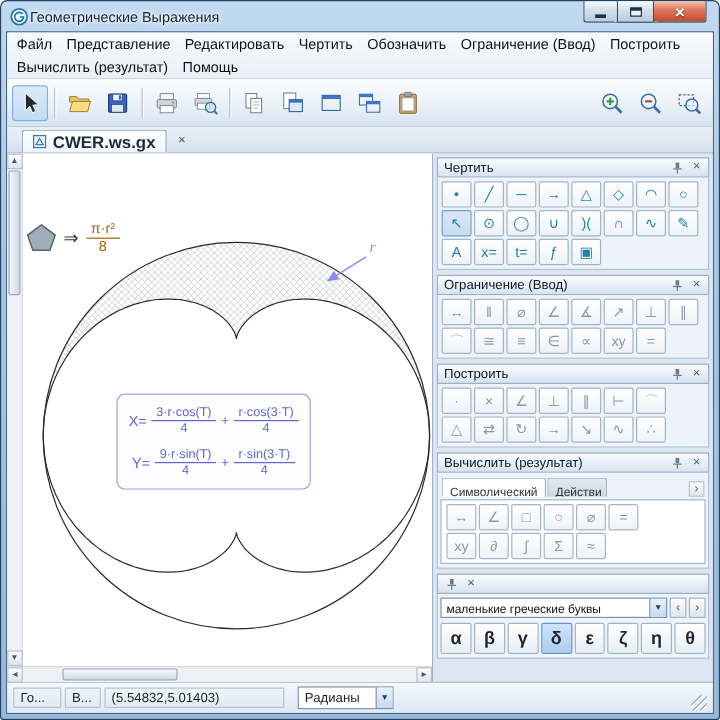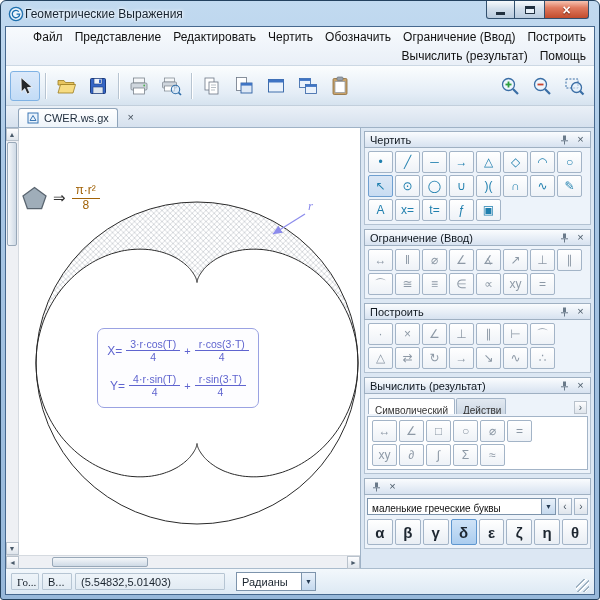--- a/index.html
+++ b/index.html
@@ -13,33 +13,33 @@
     background:linear-gradient(#f7fafc,#d3dfeb 45%,#b9cbdd);}
   .win-btn.min{border-radius:0 0 0 3px;}
   .win-btn.max{border-left:none;border-right:none;}
   .win-btn.close{width:45px;border-radius:0 0 3px 0;background:linear-gradient(#f6c3b2,#e07a5f 40%,#c24c2d);}
   .glyph-min{width:9px;height:3px;background:#22313f;margin-top:7px;}
   .glyph-max{width:10px;height:8px;border:1px solid #22313f;border-top:3px solid #22313f;background:#e8f0f8;}
   .glyph-close{color:#fff;font-size:14px;font-weight:bold;line-height:1;text-shadow:0 1px 1px #6a1a08;}
   .client{flex:1;display:flex;flex-direction:column;background:#eef3f9;border:1px solid #46688e;overflow:hidden;min-height:0;}
   
   .menubar{background:linear-gradient(#f7fafd,#e9eff7);border-bottom:1px solid #ccd8e4;font-size:12px;}
-  .menu-row{display:flex;height:19px;align-items:center;padding:0 2px;justify-content:flex-end;}
+  .menu-row{display:flex;height:19px;align-items:center;padding:0 2px;}
   .menu-item{padding:2px 6px;color:#111;white-space:nowrap;}
   
   .toolbar{display:flex;align-items:center;gap:2px;padding:5px 4px;background:linear-gradient(#fbfdfe,#e4edf6 70%,#d6e3ef);
     border-bottom:1px solid #c2cfdc;height:40px;}
   .tb-btn{width:30px;height:30px;display:flex;align-items:center;justify-content:center;border:1px solid transparent;border-radius:3px;}
   .tb-btn.active{background:linear-gradient(#ddeafa,#c2dcf6);border-color:#7fb2e4;}
   .tb-sep{width:1px;height:26px;background:#b7c4d1;box-shadow:1px 0 0 #fff;margin:0 3px;}
   .tb-gap{width:136px;}
   
   .tabbar{display:flex;align-items:flex-end;background:linear-gradient(#eaf0f7,#d6e1ee);height:22px;padding-left:12px;border-bottom:1px solid #9fb2c6;}
   .doc-tab{display:flex;align-items:center;gap:5px;padding:1px 8px;background:linear-gradient(#ffffff,#eef4fa);
-    border:1px solid #8fa4ba;border-bottom:none;border-radius:3px 3px 0 0;font-size:11px;font-weight:normal;color:#1c2a3a;height:19px;}
+    border:1px solid #8fa4ba;border-bottom:none;border-radius:3px 3px 0 0;font-size:14px;font-weight:bold;color:#1c2a3a;height:19px;}
   .tab-close{width:16px;height:16px;margin:0 0 2px 5px;display:flex;align-items:center;justify-content:center;font-size:11px;color:#44505c;}
   
   .main{flex:1;display:flex;min-height:0;}
   .canvas-area{flex:1;position:relative;background:#fff;border-right:1px solid #9fb2c6;min-width:0;}
   .canvas-content{position:absolute;left:13px;top:0;right:0;bottom:13px;overflow:hidden;background:#fff;}
   #geo{position:absolute;left:0;top:0;}
   .vscroll{position:relative;position:absolute;left:0;top:0;bottom:13px;width:13px;background:#eef0f4;border-right:1px solid #d5dae0;
     display:flex;flex-direction:column;justify-content:space-between;align-items:center;}
   .hscroll{position:absolute;left:0;right:0;bottom:0;height:13px;background:#eef0f4;border-top:1px solid #d5dae0;
     display:flex;align-items:center;justify-content:space-between;}
@@ -88,21 +88,21 @@
     background:linear-gradient(#fdfdfe,#dfe5ec);border:1px solid #a3b4c7;}
   .letter-row{display:flex;gap:2px;margin-top:2px;}
   .letter-btn{width:26px;height:26px;display:flex;align-items:center;justify-content:center;font-size:15px;font-weight:bold;
     color:#1d2630;background:linear-gradient(#ffffff,#e9eef4);border:1px solid #a3b4c7;border-radius:2px;}
   .letter-btn.selected{background:linear-gradient(#cfe3f7,#abcdef);border-color:#5e96cf;}
   
   .statusbar{height:26px;display:flex;align-items:center;gap:3px;padding:2px 5px;
     background:linear-gradient(#f3f8fc,#dde9f4);border-top:1px solid #aabccd;font-size:11px;color:#1a242e;}
   .status-cell{border:1px solid #b6c5d3;border-radius:1px;padding:1px 5px;background:linear-gradient(#eef4f9,#e2ebf3);
     height:17px;display:flex;align-items:center;white-space:nowrap;overflow:hidden;}
-  .sc1{width:28px;font-family:Liberation Serif, serif;}.sc2{width:30px;}.sc3{width:150px;}
+  .sc1{width:40px;}.sc2{width:30px;}.sc3{width:150px;}
   .angle-dd{margin-left:8px;width:80px;height:19px;background:#fff;border:1px solid #7d94ac;display:flex;align-items:center;padding-left:5px;}
   .angle-dd .dd-arrow{margin-left:auto;height:17px;}
   .sb-spacer{flex:1;}
   .grip{width:13px;height:13px;align-self:flex-end;
     background:linear-gradient(135deg,transparent 0 30%,#9fb2c2 30% 37%,#fff 37% 44%,transparent 44% 52%,#9fb2c2 52% 59%,#fff 59% 66%,transparent 66% 74%,#9fb2c2 74% 81%,#fff 81% 88%,transparent 88%);}
 </style>
 </head>
 <body>
 
 <div class="window">
@@ -294,21 +294,21 @@
                 </span>
               <span class="eq-plus">+</span>
               <span class="frac">
                   <span class="num">r·cos(3·T)</span>
                   <span class="den">4</span>
                 </span>
             </div>
             <div class="eqline">
               <span class="eq-lhs">Y=</span>
               <span class="frac">
-                  <span class="num">4·r·sin(T)</span>
+                  <span class="num">9·r·sin(T)</span>
                   <span class="den">4</span>
                 </span>
               <span class="eq-plus">+</span>
               <span class="frac">
                   <span class="num">r·sin(3·T)</span>
                   <span class="den">4</span>
                 </span>
             </div>
           </div>
         </div>

